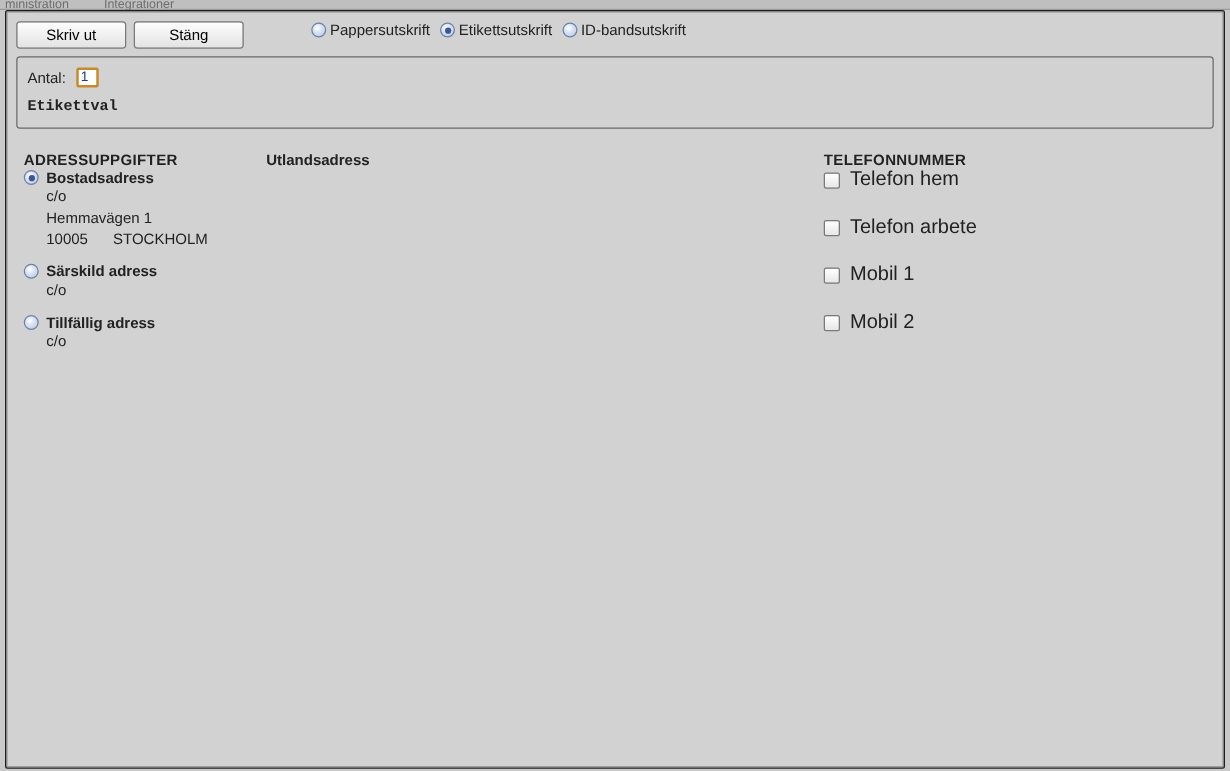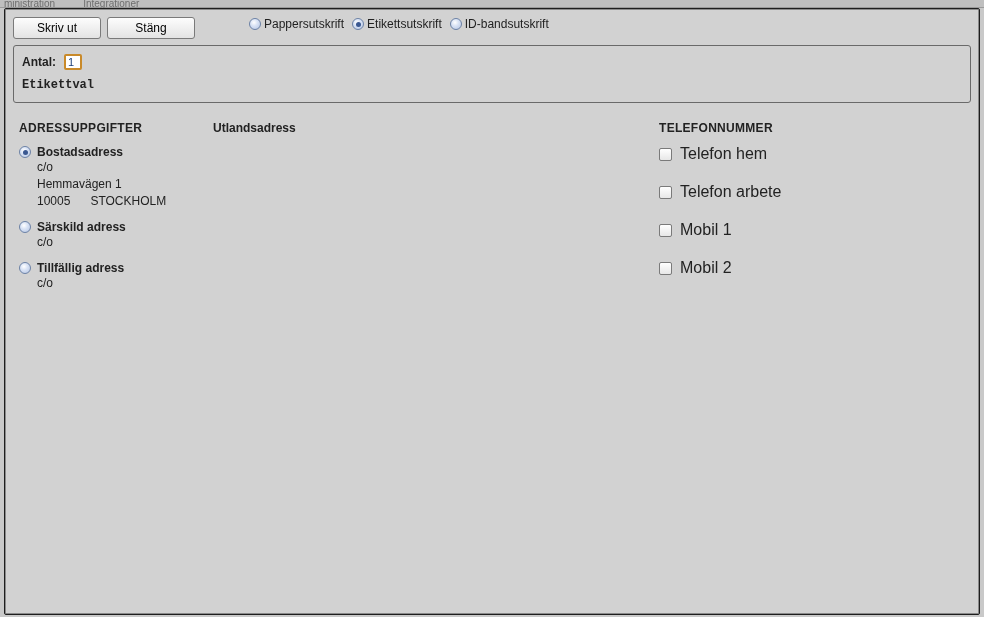--- a/index.html
+++ b/index.html
@@ -76,21 +76,21 @@
   }
   .radio-item { display: inline-flex; align-items: center; margin-right: 4px; cursor: pointer; }
 
   .config-box {
     border: 1px solid #6a6a6a;
     border-radius: 3px;
     background: #d2d2d2;
     padding: 8px 8px 10px 8px;
   }
   .row { display: flex; align-items: center; gap: 8px; }
-  .label-bold { font-weight: bold; }
+  .label-bold { font-weight: normal; }
   .antal-input {
     width: 18px; height: 16px;
     border: 2px solid #c98a2a;
     border-radius: 2px;
     padding: 0 2px;
     font-size: 11px;
     text-align: left;
     background: #fff;
     color: #1a3f7a;
   }
@@ -120,21 +120,20 @@
     gap: 0;
   }
   .col-left { width: 200px; padding-left: 6px; }
   .col-mid  { width: 440px; }
   .col-right { flex: 1; padding-left: 6px; }
 
   .section-header {
     font-weight: bold;
     font-size: 12px;
     letter-spacing: 0.3px;
-    margin-bottom: 10px;
     text-transform: uppercase;
   }
   .section-header.plain { text-transform: none; letter-spacing: 0; }
 
   .addr-block { margin-bottom: 10px; }
   .addr-title { font-weight: bold; display: flex; align-items: center; }
   .addr-title .radio-dot { margin-right: 6px; }
   .addr-sub { margin-left: 18px; line-height: 17px; }
   .addr-sub .line { white-space: pre; }
 

